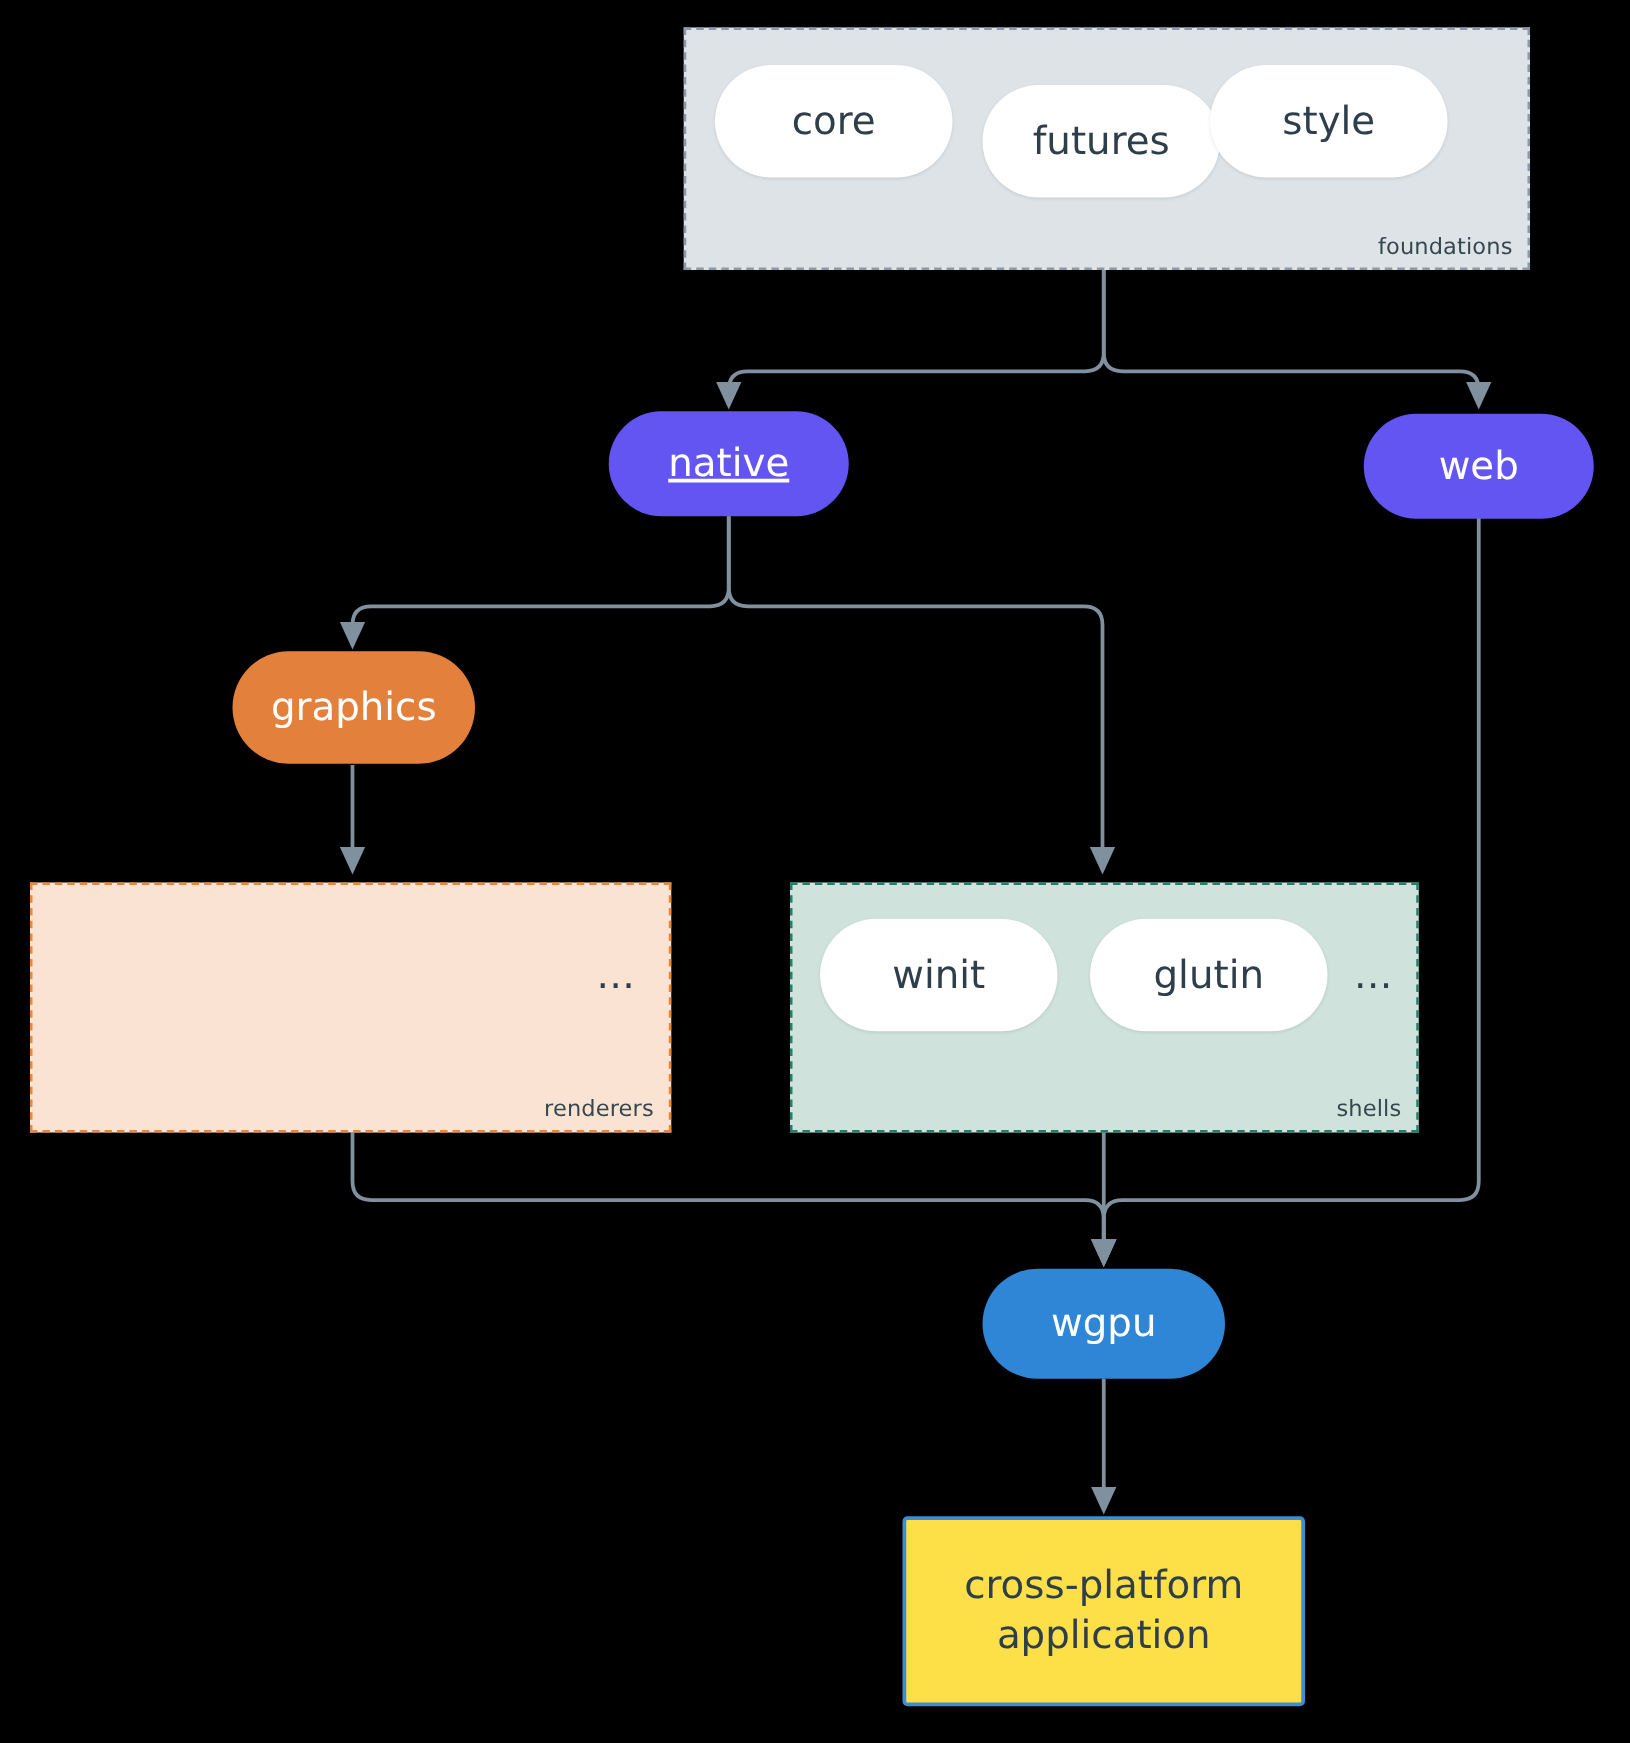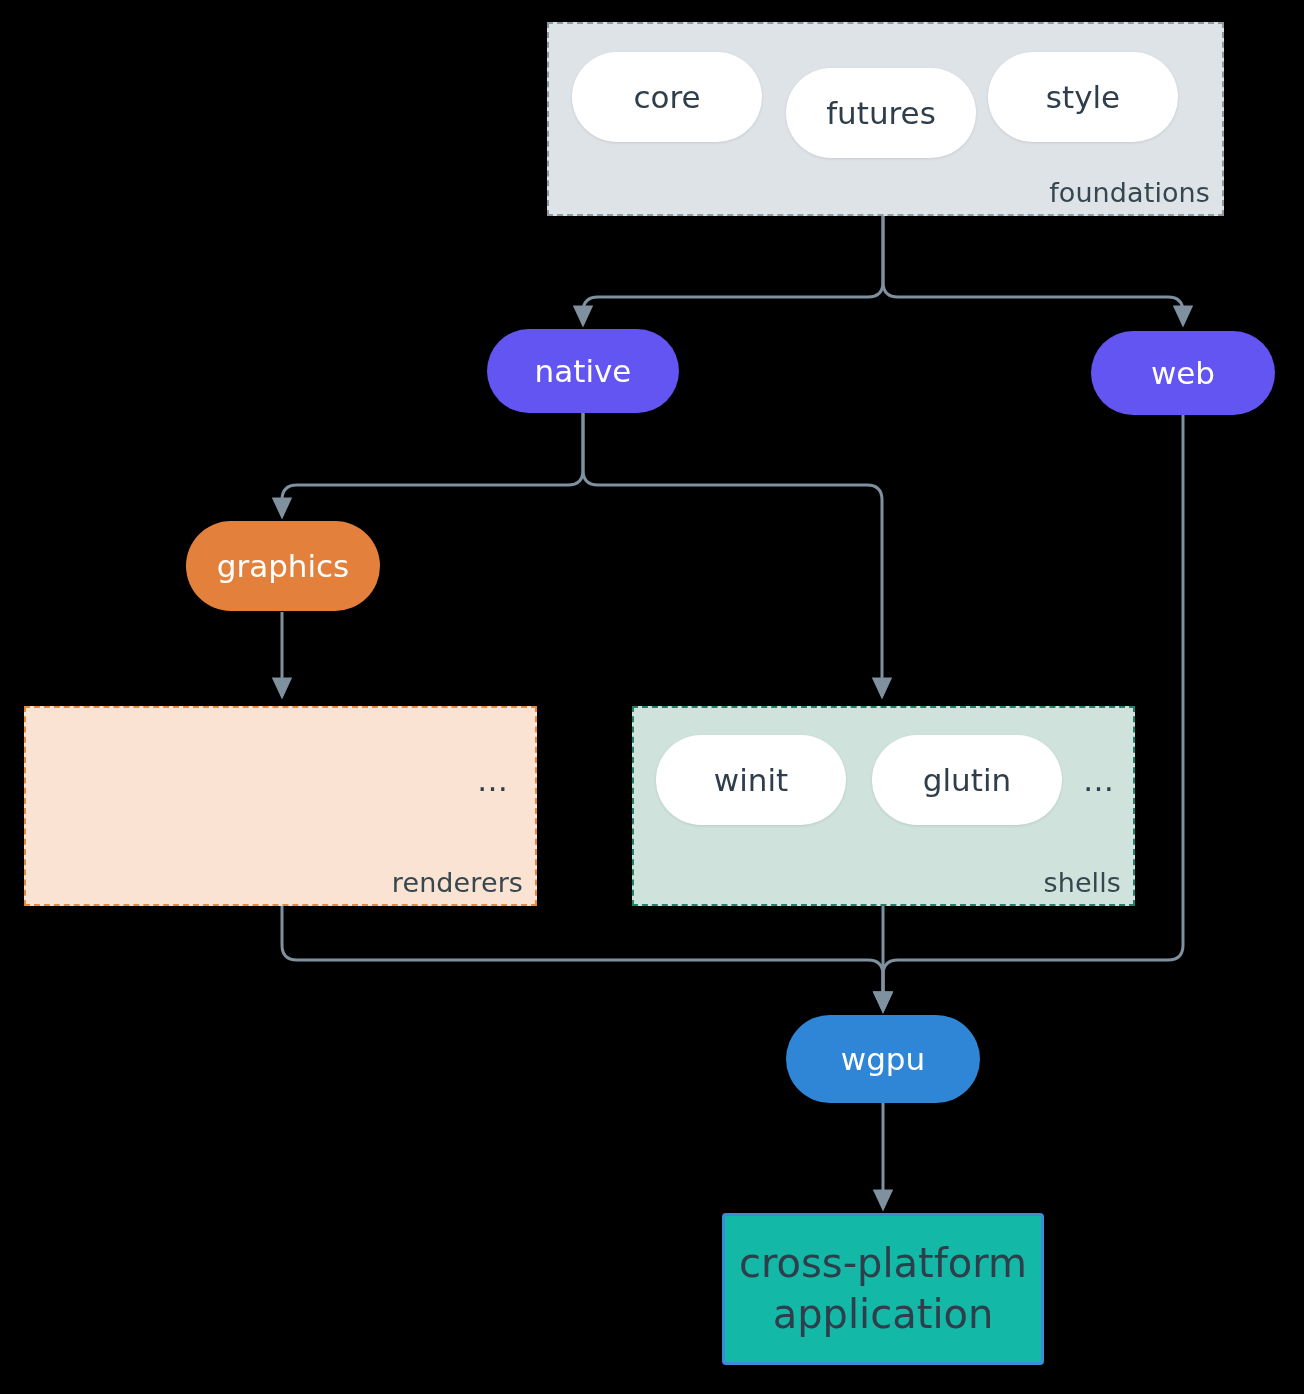--- a/index.html
+++ b/index.html
@@ -37,46 +37,46 @@
   .group {
     position: absolute;
     box-sizing: border-box;
     border-style: dashed;
     border-width: 2px;
   }
   .group-label {
     position: absolute;
     right: 12px;
     bottom: 6px;
-    font-size: 27px;
+    font-size: 18px;
     color: #37474f;
     letter-spacing: 0.1px;
     white-space: nowrap;
   }
   
   .pill-white {
     background: #ffffff;
     border-radius: 999px;
     box-shadow: 0 1px 3px rgba(0,0,0,0.10);
     color: #2f3e4b;
     font-size: 31px;
   }
   
   .stadium {
     border-radius: 999px;
     color: #ffffff;
     font-size: 31px;
   }
   
   .rect-node {
-    background: #14b8a6;
+    background: #fde047;
     border: 3px solid #3a8dd8;
     border-radius: 4px;
     color: #2f3e4b;
-    font-size: 40px;
+    font-size: 31px;
     line-height: 1.28;
     flex-direction: column;
   }
   .ellipsis {
     position: absolute;
     color: #2f3e4b;
     font-size: 31px;
     letter-spacing: 1px;
     display: flex;
     align-items: center;
@@ -117,25 +117,25 @@
   <div class="group" style="left:547px; top:22px; width:677px; height:194px;
               background:#dde3e7; border-color:#8d9aa6;">
     <span class="group-label">foundations</span>
   </div>
   <div class="node pill-white" style="left:572px; top:52px; width:190px; height:90px;">
     <span>core</span>
   </div>
   <div class="node pill-white" style="left:786px; top:52px; width:190px; height:90px;margin-top:16px;">
     <span>futures</span>
   </div>
-  <div class="node pill-white" style="left:988px; top:52px; width:190px; height:90px;">
+  <div class="node pill-white" style="left:968px; top:52px; width:190px; height:90px;">
     <span>style</span>
   </div>
 
-  <div class="node stadium" style="left:487px; top:329px; width:192px; height:84px; background:#6355f2;">
+  <div class="node stadium" style="left:487px; top:329px; width:192px; height:84px; background:#6355f2;text-decoration:underline;">
     <span>native</span>
   </div>
   <div class="node stadium" style="left:186px; top:521px; width:194px; height:90px; background:#e3813c;">
     <span>graphics</span>
   </div>
 
   <div class="node stadium" style="left:1091px; top:331px; width:184px; height:84px; background:#6355f2;">
     <span>web</span>
   </div>
 

